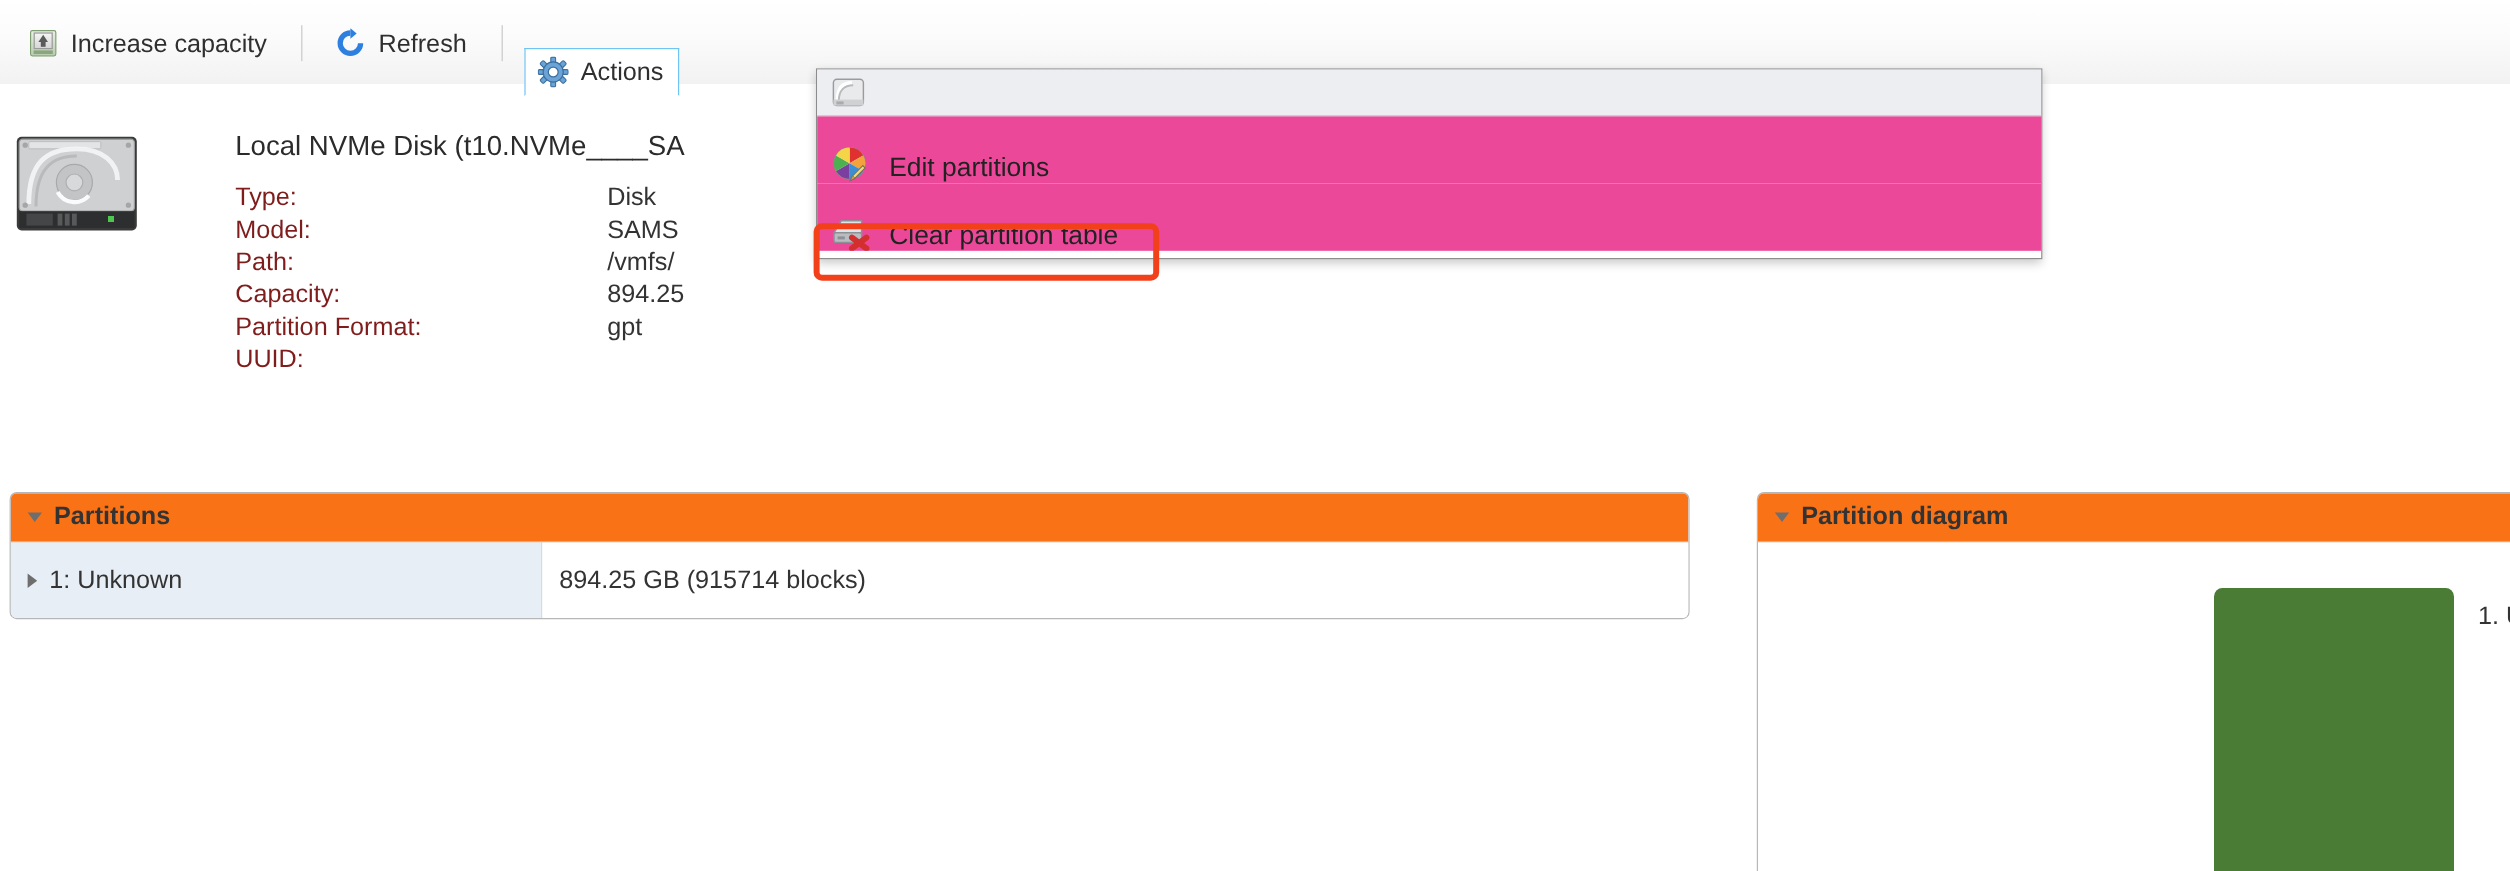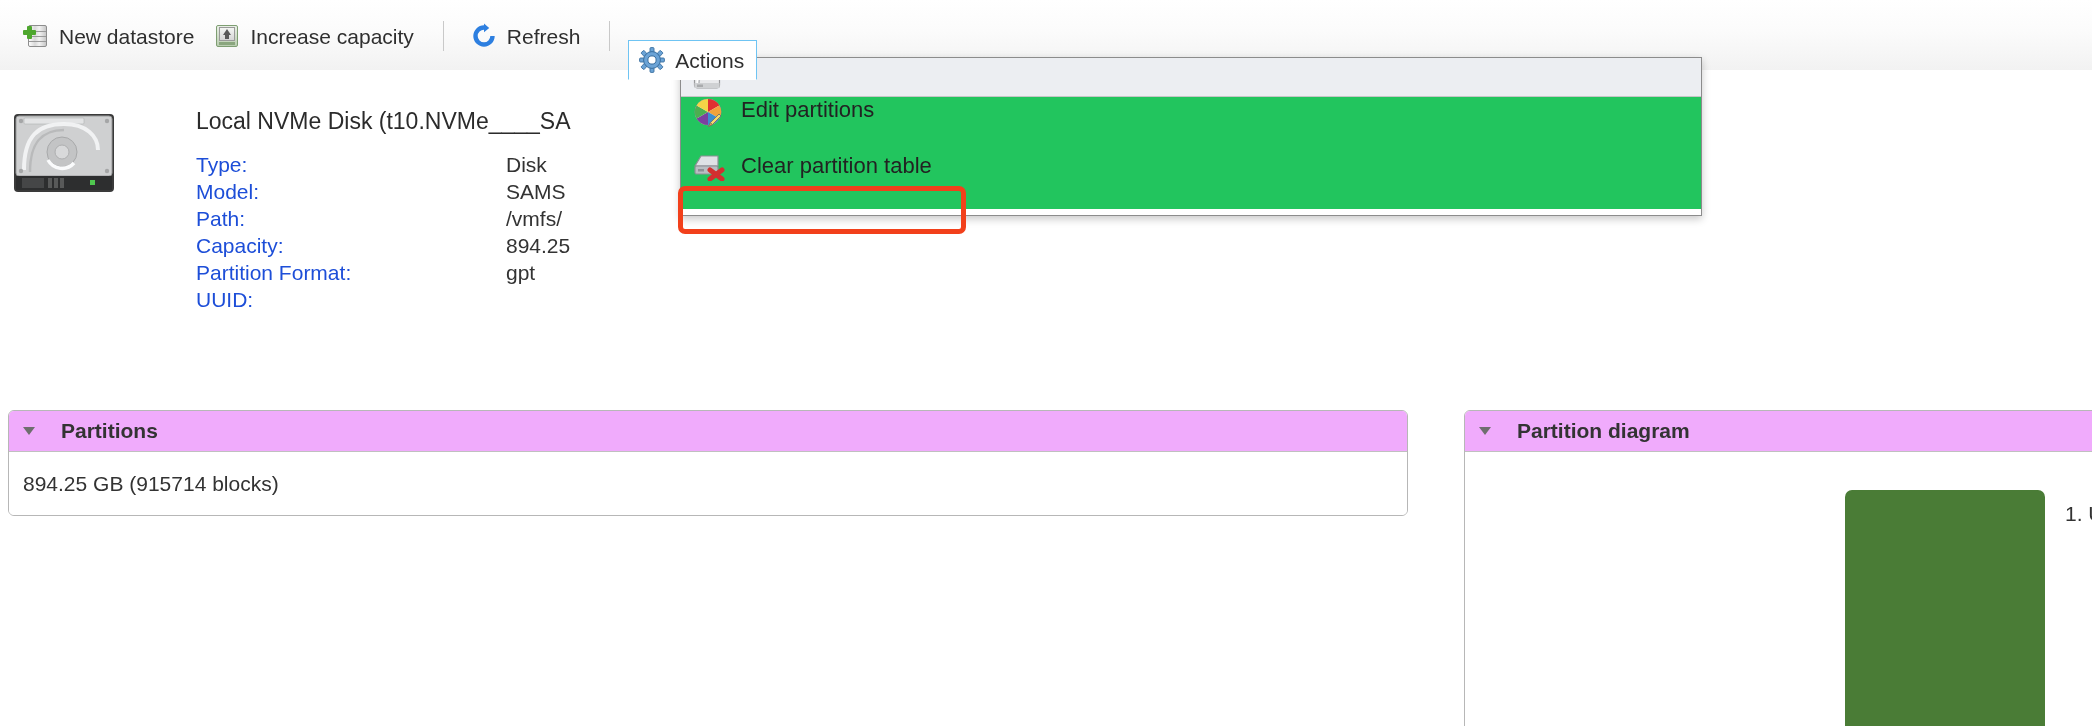--- a/index.html
+++ b/index.html
@@ -177,21 +177,21 @@
     position: absolute;
     left: 0;
     height: 36px;
     width: 1480px;
     white-space: nowrap;
   }
   .prop-label {
     position: absolute;
     left: 0; top: 0;
     font-size: 21px;
-    color: #1d4ed8;
+    color: #7f1d1d;
   }
   .prop-value {
     position: absolute;
     left: 310px; top: 0;
     font-size: 21px;
     color: #333333;
   }
 
   
   #actions-menu {
@@ -218,24 +218,24 @@
     font-size: 21px;
     color: #8a8a8a;
     margin-left: 14px;
     white-space: nowrap;
     overflow: hidden;
     letter-spacing: -0.1px;
   }
   .menu-item {
     height: 56px;
     display: flex;
-    align-items: flex-start;
+    align-items: flex-end;
     padding-left: 12px;
     box-sizing: border-box;
-    background: #22c55e;
+    background: #ec4899;
   }
   .menu-item .mi-text {
     font-size: 22px;
     color: #222222;
     margin-left: 16px;
     white-space: nowrap;
   }
 
   
   .ico-hdd-small { width: 28px; height: 26px; flex: none; position: relative; }
@@ -259,27 +259,26 @@
   .panel {
     position: absolute;
     background: #ffffff;
     border: 1px solid #b7b7b7;
     border-radius: 6px;
     box-sizing: border-box;
     overflow: hidden;
   }
   .panel-header {
     height: 41px;
-    background: #f0abfc;
+    background: #f97316;
     border-bottom: 1px solid #c0c0c0;
     display: flex;
     align-items: center;
     padding-left: 14px;
     box-sizing: border-box;
-    gap: 16px;
   }
   .panel-title {
     font-size: 21px;
     font-weight: bold;
     color: #333333;
     margin-left: 10px;
   }
   .tri-down {
     width: 0; height: 0;
     border-left: 6px solid transparent;
@@ -352,31 +351,20 @@
     color: #333333;
     white-space: nowrap;
   }
 </style>
 </head>
 <body>
 
 <div id="toolbar">
   <div class="tb-row">
 
-    <div class="tb-btn" id="btn-new-datastore">
-      <span class="ico ico-datastore">
-        <span class="ds-body"></span>
-        <span class="ds-line" style="top:8px"></span>
-        <span class="ds-line" style="top:13px"></span>
-        <span class="ds-line" style="top:18px"></span>
-        <span class="ds-plus-h"></span>
-        <span class="ds-plus-v"></span>
-      </span>
-      <span class="tb-label">New datastore</span>
-    </div>
 
     <div class="tb-btn" id="btn-increase-capacity">
       <span class="ico ico-capacity">
         <span class="cap-box"></span>
         <span class="cap-inner"></span>
         <span class="cap-arrow"></span>
         <span class="cap-stem"></span>
         <span class="cap-base"></span>
       </span>
       <span class="tb-label">Increase capacity</span>
@@ -524,20 +512,24 @@
 </div>
 
 <div id="clear-highlight" style="border-color: rgb(242, 64, 27);"></div>
 
 <div class="panel" id="partitions-panel">
   <div class="panel-header">
     <span class="tri-down"></span>
     <span class="panel-title">Partitions</span>
   </div>
   <div class="part-row">
+    <div class="part-cell-name">
+      <span class="tri-right"></span>
+      <span class="pc-text">1: Unknown</span>
+    </div>
     <div class="part-cell-size">894.25 GB (915714 blocks)</div>
   </div>
 </div>
 
 <div class="panel" id="diagram-panel">
   <div class="panel-header">
     <span class="tri-down"></span>
     <span class="panel-title">Partition diagram</span>
   </div>
   <div id="diagram-body">

